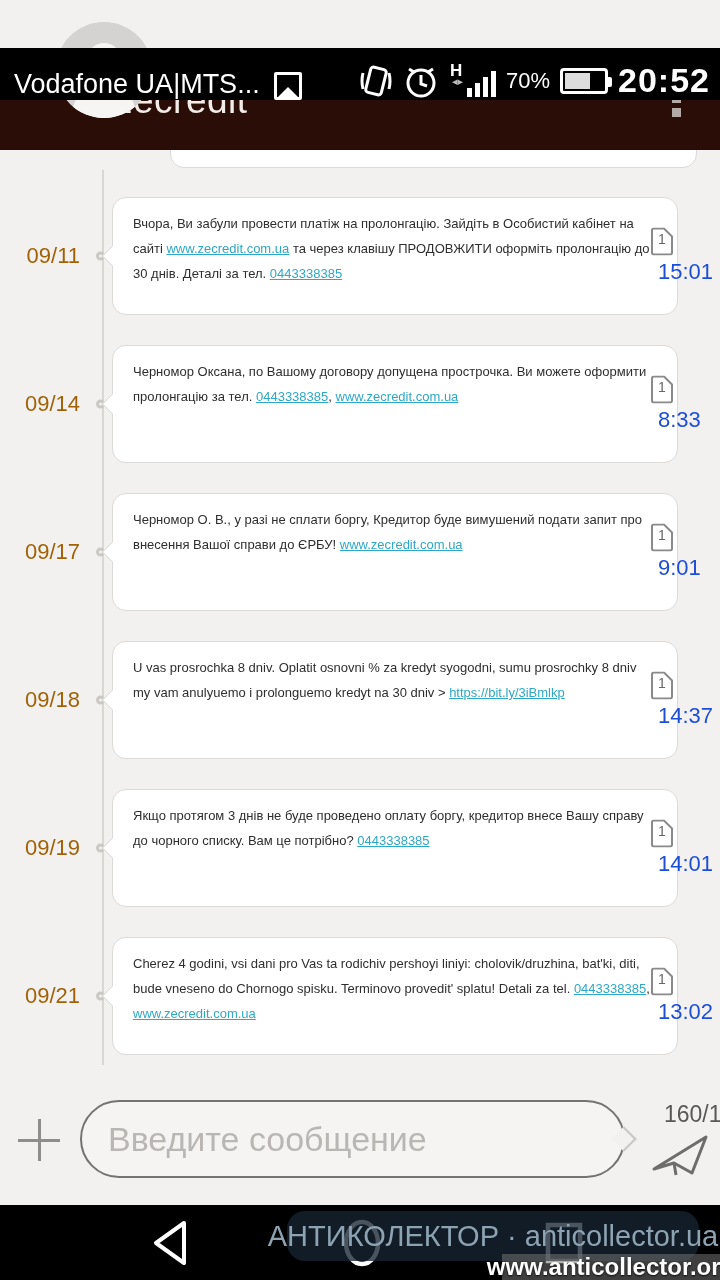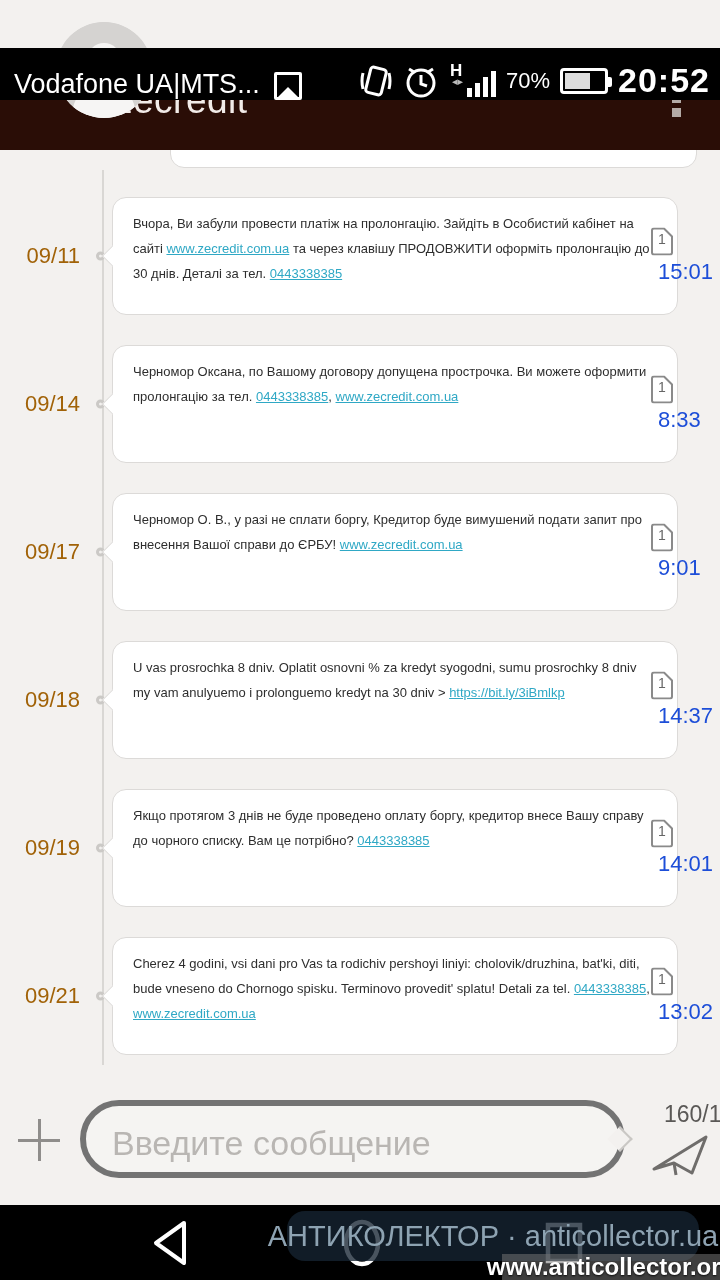--- a/index.html
+++ b/index.html
@@ -76,21 +76,21 @@
   .sim-wrap svg{display:block;}
   .sim-num{position:absolute;left:0;top:3px;width:24px;text-align:center;font-size:14px;color:#666;}
   .msg-time{font-size:22px;color:#1d4ed8;margin-left:8px;}
   
   .composer{position:absolute;top:1095px;left:0;width:720px;height:110px;}
   .plus-btn{position:absolute;left:18px;top:24px;width:42px;height:42px;cursor:pointer;}
   .plus-btn::before{content:"";position:absolute;left:0;top:20px;width:42px;height:3px;background:#8f8d8b;}
   .plus-btn::after{content:"";position:absolute;left:20px;top:0;width:3px;height:42px;background:#8f8d8b;}
   .input-pill{
     position:absolute;left:80px;top:5px;width:545px;height:78px;
-    background:#f5f4f2;border:6px solid #737373;border-radius:39px;
+    background:#f5f4f2;border:2px solid #737373;border-radius:39px;
   }
   .input-pill .tail{
     position:absolute;right:-10px;top:50%;width:18px;height:18px;background:#f3f1ef;
     border-top:2px solid #c9c7c4;border-right:2px solid #c9c7c4;
     transform:translateY(-50%) rotate(45deg);
   }
   .input-placeholder{
     position:absolute;left:26px;top:18px;font-size:34px;color:#b9b6b3;white-space:nowrap;
   }
   .char-counter{position:absolute;left:664px;top:6px;font-size:23px;color:#5a5856;}

